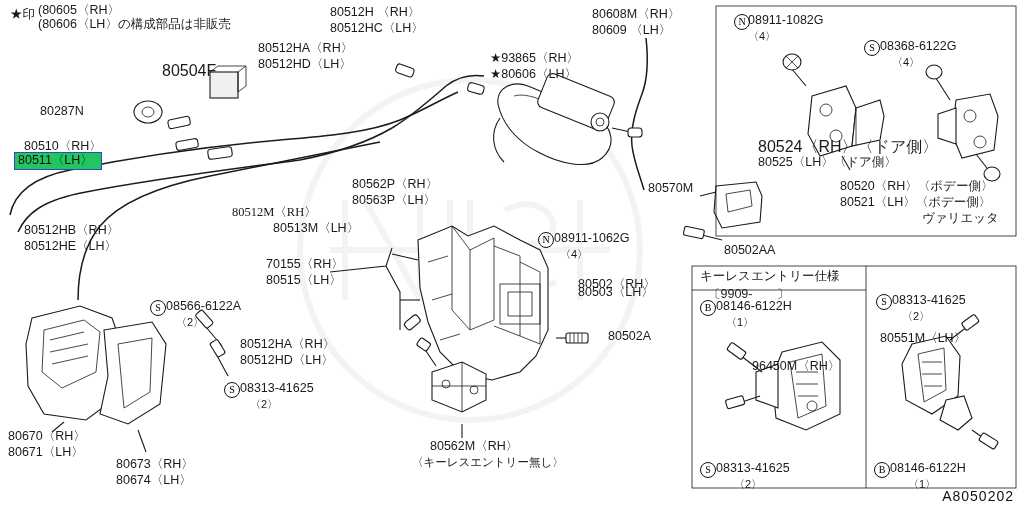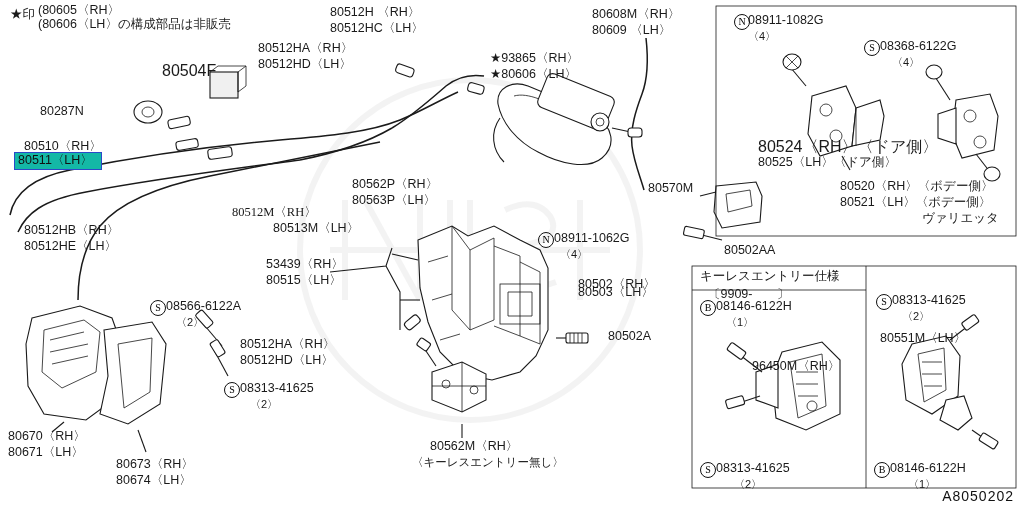--- a/index.html
+++ b/index.html
@@ -15,21 +15,21 @@
     position:absolute;
     font-size:12.5px;
     color:#1a1a1a;
     white-space:pre;
     line-height:13.5px;
     letter-spacing:0px;
   }
   .hl{
     position:absolute;
     border:1.5px solid #2b49c8;
-    background:#14b8a6;
+    background:#22c55e;
     color:#111;
     font-size:12.5px;
     line-height:13.5px;
     padding:1px 3px;
     white-space:pre;
   }
   .code{
     position:absolute;
     right:10px;bottom:6px;
     font-size:14px;
@@ -229,21 +229,21 @@
     <div class="lbl" style="left: 138px; top: 64px; font-size: 16px; margin-left: 24px;">80504F</div>
     <div class="lbl" style="left: 40px; top: 105px; font-size: 12.5px;">80287N</div>
     <div class="lbl" style="left: 592px; top: 8px; font-size: 12.5px;">80608M〈RH〉</div>
     <div class="lbl" style="left: 592px; top: 24px; font-size: 12.5px;">80609 〈LH〉</div>
     <div class="lbl" style="left: 490px; top: 52px; font-size: 12.5px;">★93865〈RH〉</div>
     <div class="lbl" style="left: 490px; top: 68px; font-size: 12.5px;">★80606〈LH〉</div>
     <div class="lbl" style="left: 24px; top: 224px; font-size: 12.5px;">80512HB〈RH〉</div>
     <div class="lbl" style="left: 24px; top: 240px; font-size: 12.5px;">80512HE〈LH〉</div>
     <div class="lbl" style="left: 232px; top: 206px; font-size: 12.5px; font-family: Liberation Serif, serif;">80512M〈RH〉</div>
     <div class="lbl" style="left: 232px; top: 222px; font-size: 12.5px; margin-left: 41px;">80513M〈LH〉</div>
-    <div class="lbl" style="left: 266px; top: 258px; font-size: 12.5px;">53439〈RH〉</div>
+    <div class="lbl" style="left: 266px; top: 258px; font-size: 12.5px;">70155〈RH〉</div>
     <div class="lbl" style="left: 266px; top: 274px; font-size: 12.5px;">80515〈LH〉</div>
     <div class="lbl" style="left: 240px; top: 338px; font-size: 12.5px;">80512HA〈RH〉</div>
     <div class="lbl" style="left: 240px; top: 354px; font-size: 12.5px;">80512HD〈LH〉</div>
     <div class="lbl" style="left: 352px; top: 178px; font-size: 12.5px;">80562P〈RH〉</div>
     <div class="lbl" style="left: 352px; top: 194px; font-size: 12.5px;">80563P〈LH〉</div>
     <div class="lbl" style="left: 578px; top: 270px; font-size: 12.5px; margin-top: 8px;">80502〈RH〉</div>
     <div class="lbl" style="left: 578px; top: 286px; font-size: 12.5px;">80503〈LH〉</div>
     <div class="lbl" style="left: 608px; top: 330px; font-size: 12.5px;">80502A</div>
     <div class="lbl" style="left: 724px; top: 244px; font-size: 12.5px;">80502AA</div>
     <div class="lbl" style="left: 648px; top: 182px; font-size: 12.5px;">80570M</div>

